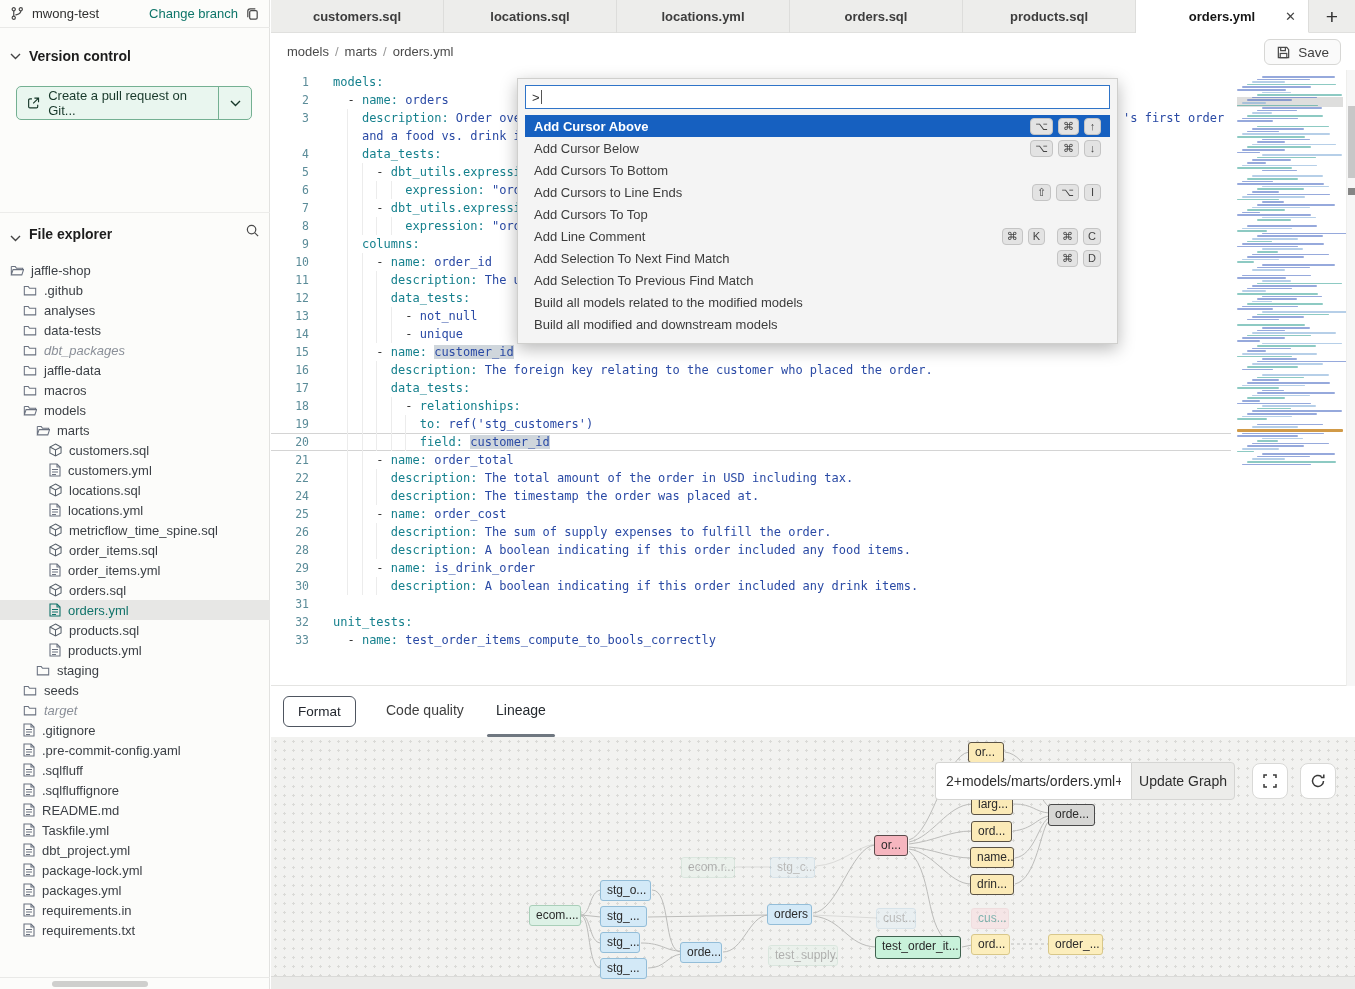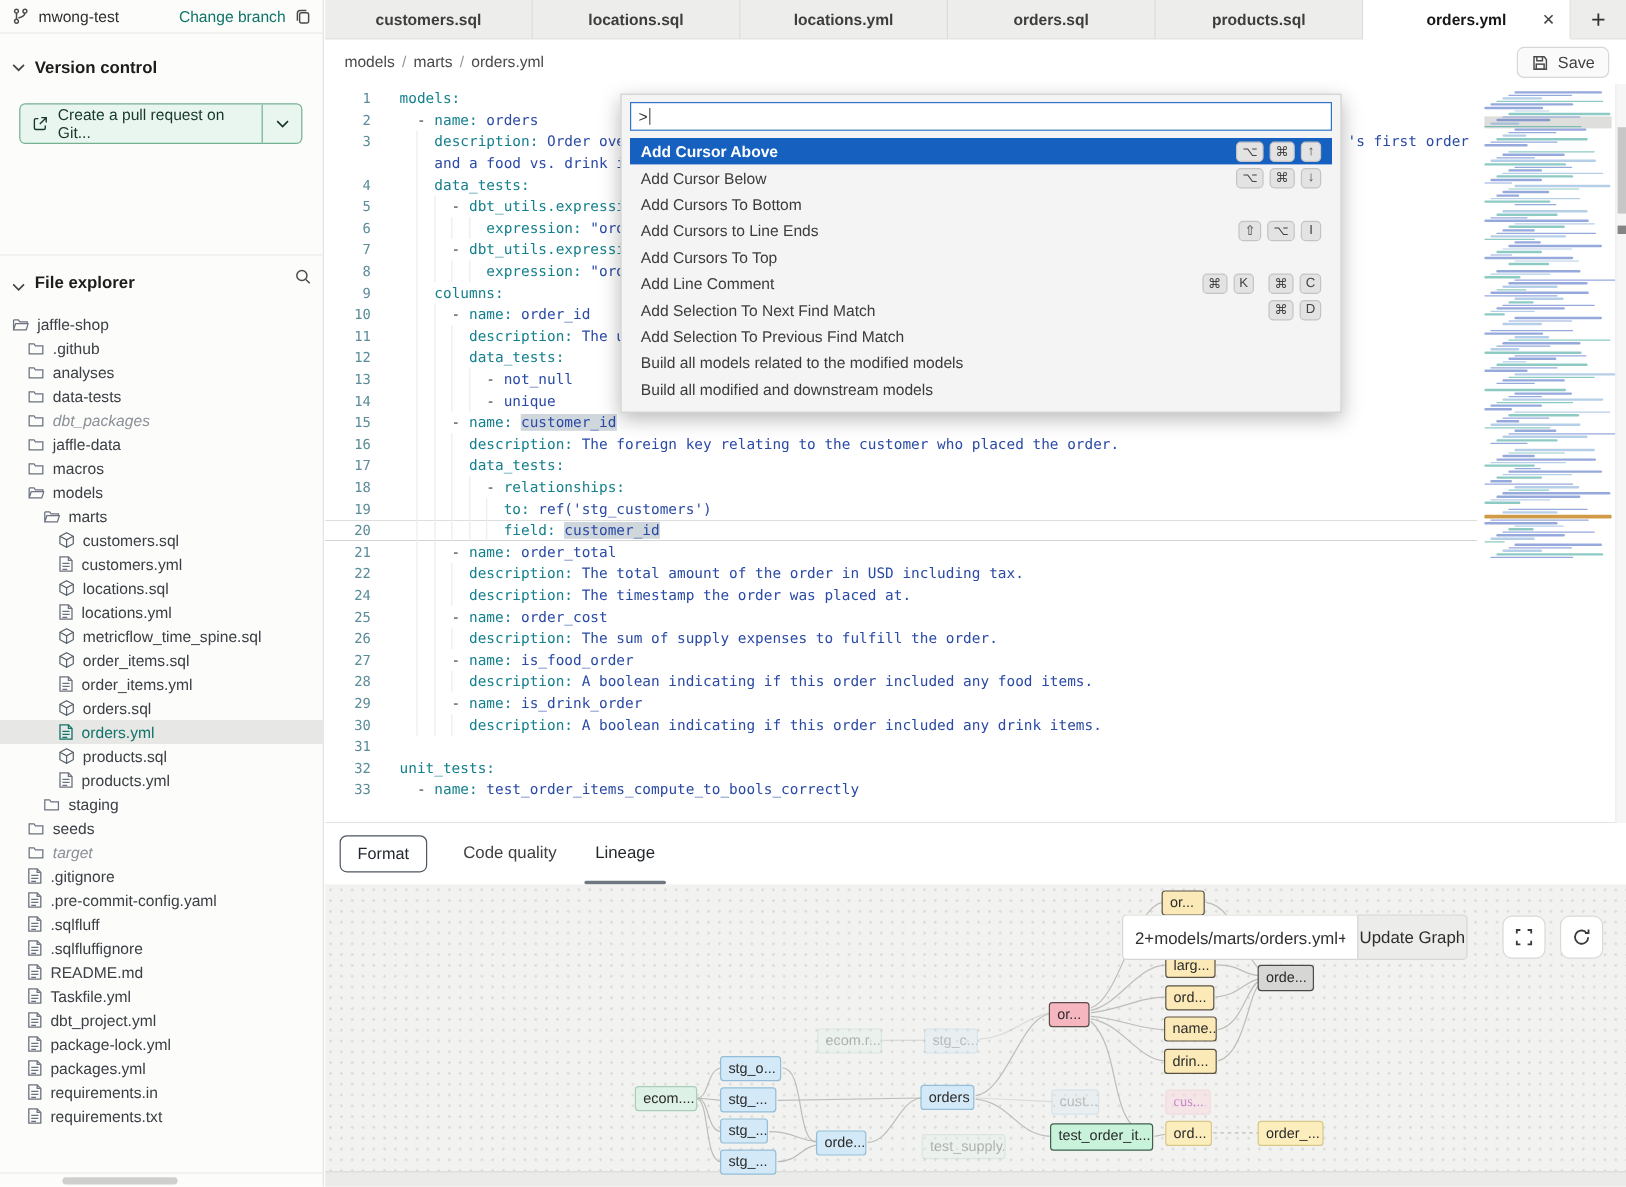--- a/index.html
+++ b/index.html
@@ -90,23 +90,23 @@
   .gnode { position:absolute; z-index:2; height:21px; padding:2px 6px; font-size:12px; color:#2b2b2b; border-radius:3px; white-space:nowrap; overflow:hidden; cursor:pointer; }
   .n-blue { background:#d3e9f7; border:1px solid #93bdd8; }
   .n-mint { background:#ddf1e6; border:1px solid #a9cfb9; }
   .n-green { background:#c8f2da; border:1.5px solid #3f614e; }
   .n-pink { background:#f6b6bf; border:1.5px solid #5a4a4a; }
   .n-yellow-d { background:#fbeab7; border:1.5px solid #5a5245; }
   .n-yellow-l { background:#fceebc; border:1px solid #d8c78a; }
   .n-gray { background:#d6d6d4; border:1.5px solid #4a4a4a; }
   .n-faded-blue { background:#d3e9f7; border:1px solid #93bdd8; opacity:.28; }
   .n-faded-mint { background:#ddf1e6; border:1px solid #a9cfb9; opacity:.32; }
-  .n-faded-pink { background:#f9d9dd; border:1px solid #eec9ce; opacity:.5; color:#a21caf;font-family:Liberation Serif, serif; }
+  .n-faded-pink { background:#f9d9dd; border:1px solid #eec9ce; opacity:.5; color:#0f766e; }
   .lfilter { position:absolute; left:664px; top:25px; width:196px; height:38px; z-index:5; border:1px solid #d5d5d3; border-right:none; border-radius:4px 0 0 4px; background:#fff; padding:0 10px; font-size:14px; color:#2f2f2f; font-family:"Liberation Sans",sans-serif; }
-  .lupdate { position:absolute; left:860px; top:25px; width:92px; height:38px; z-index:5; background:#ececea; border:1px solid #d5d5d3; border-radius:0 4px 4px 0; font-size:14px; color:#2d2d2d; display:flex; align-items:center; justify-content:center; cursor:pointer; }
+  .lupdate { position:absolute; left:860px; top:25px; width:104px; height:38px; z-index:5; background:#ececea; border:1px solid #d5d5d3; border-radius:0 4px 4px 0; font-size:14px; color:#2d2d2d; display:flex; align-items:center; justify-content:center; cursor:pointer; }
   .sqbtn { position:absolute; top:26px; width:36px; height:36px; z-index:5; background:#fff; border:1px solid #d9d9d7; border-radius:8px; display:flex; align-items:center; justify-content:center; cursor:pointer; }
   .lfs { left:981px; } .lrefresh { left:1029px; }
 </style>
 </head>
 <body>
 
 <div id="app">
 
   <aside class="sidebar">
     <div class="branch-row">
@@ -598,24 +598,20 @@
           <div class="egut">24</div>
           <div class="ecode"><span class="guide" style="left: 14.44px;"></span><span class="guide" style="left: 28.88px;"></span><span class="guide" style="left: 43.32px;"></span><span class="td">        </span><span class="tk">description: </span><span class="tv">The timestamp the order was placed at.</span></div>
         </div>
         <div class="erow">
           <div class="egut">25</div>
           <div class="ecode"><span class="guide" style="left: 14.44px;"></span><span class="guide" style="left: 28.88px;"></span><span class="td">      - </span><span class="tk">name: </span><span class="tv">order_cost</span></div>
         </div>
         <div class="erow">
           <div class="egut">26</div>
           <div class="ecode"><span class="guide" style="left: 14.44px;"></span><span class="guide" style="left: 28.88px;"></span><span class="guide" style="left: 43.32px;"></span><span class="td">        </span><span class="tk">description: </span><span class="tv">The sum of supply expenses to fulfill the order.</span></div>
-        </div>
-        <div class="erow">
-          <div class="egut">27</div>
-          <div class="ecode"><span class="guide" style="left: 14.44px;"></span><span class="guide" style="left: 28.88px;"></span><span class="td">      - </span><span class="tk">name: </span><span class="tv">is_food_order</span></div>
         </div>
         <div class="erow">
           <div class="egut">28</div>
           <div class="ecode"><span class="guide" style="left: 14.44px;"></span><span class="guide" style="left: 28.88px;"></span><span class="guide" style="left: 43.32px;"></span><span class="td">        </span><span class="tk">description: </span><span class="tv">A boolean indicating if this order included any food items.</span></div>
         </div>
         <div class="erow">
           <div class="egut">29</div>
           <div class="ecode"><span class="guide" style="left: 14.44px;"></span><span class="guide" style="left: 28.88px;"></span><span class="td">      - </span><span class="tk">name: </span><span class="tv">is_drink_order</span></div>
         </div>
         <div class="erow">

